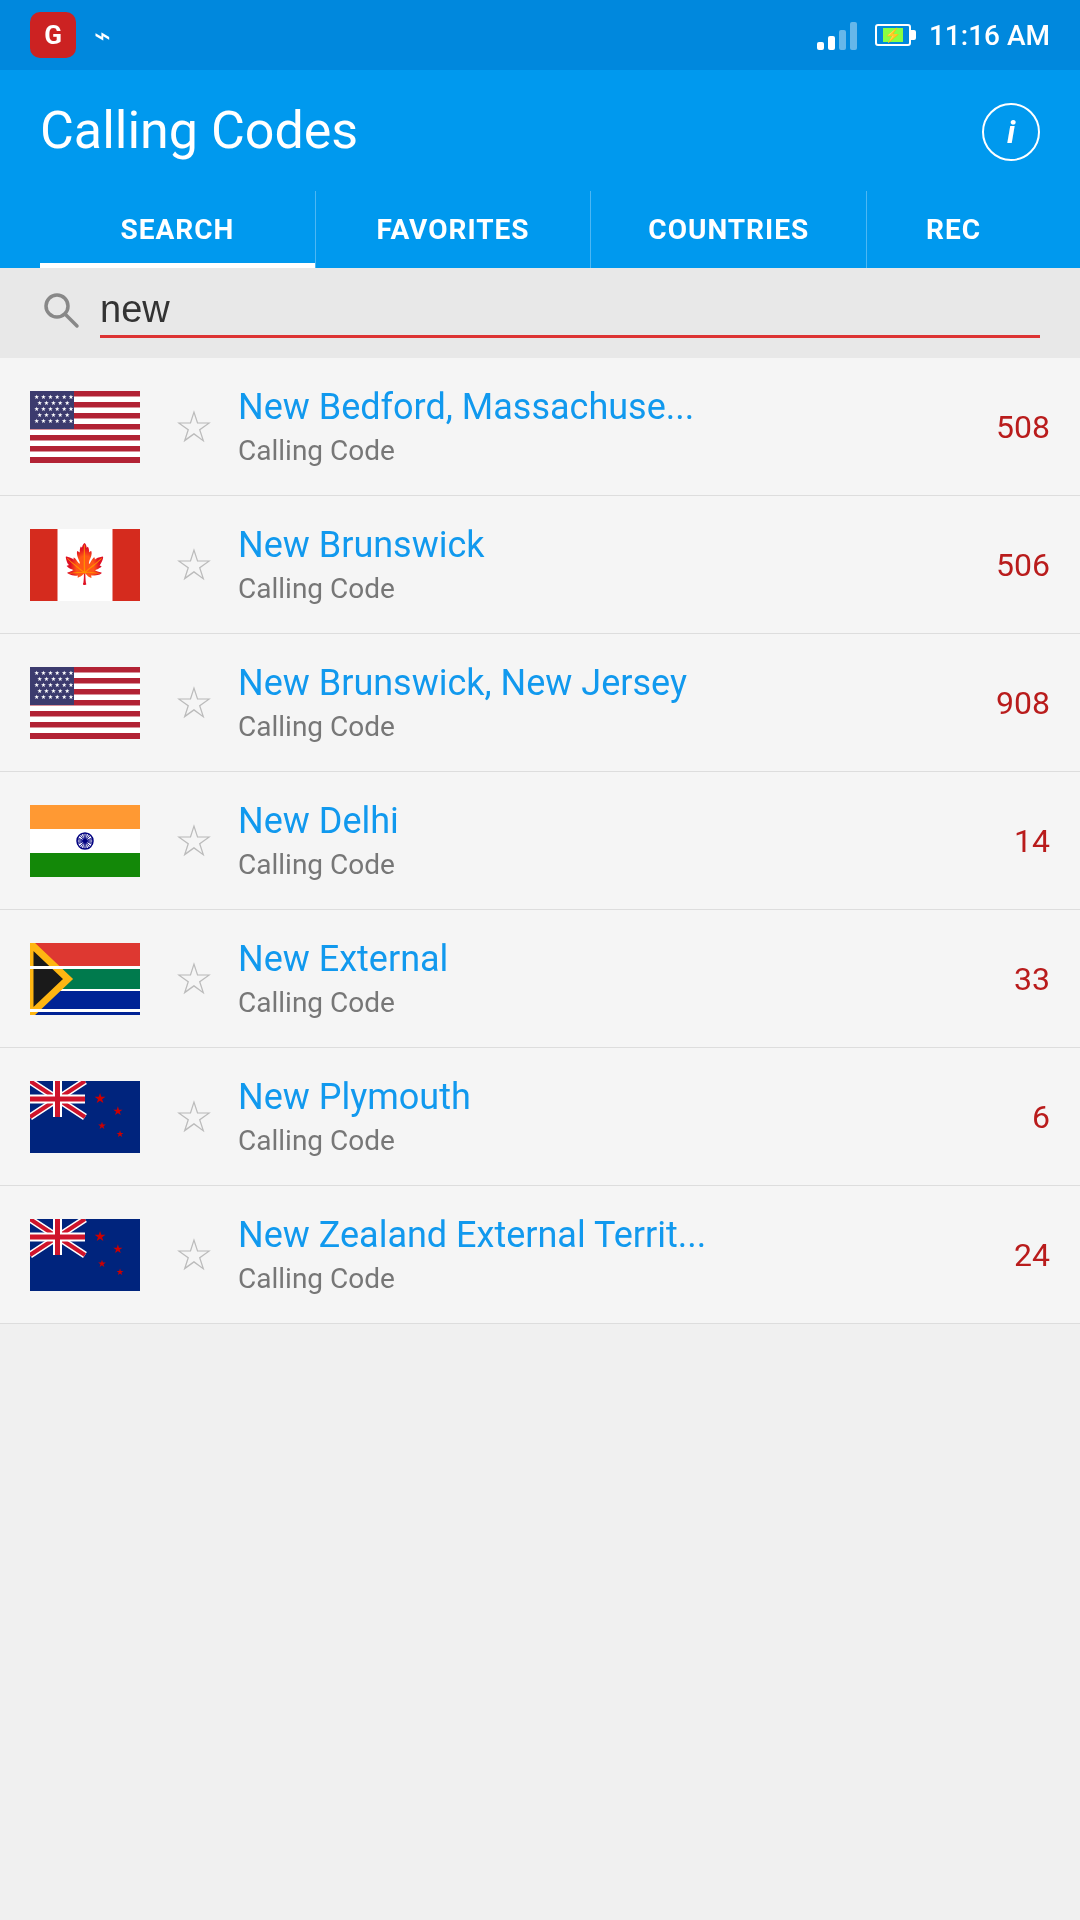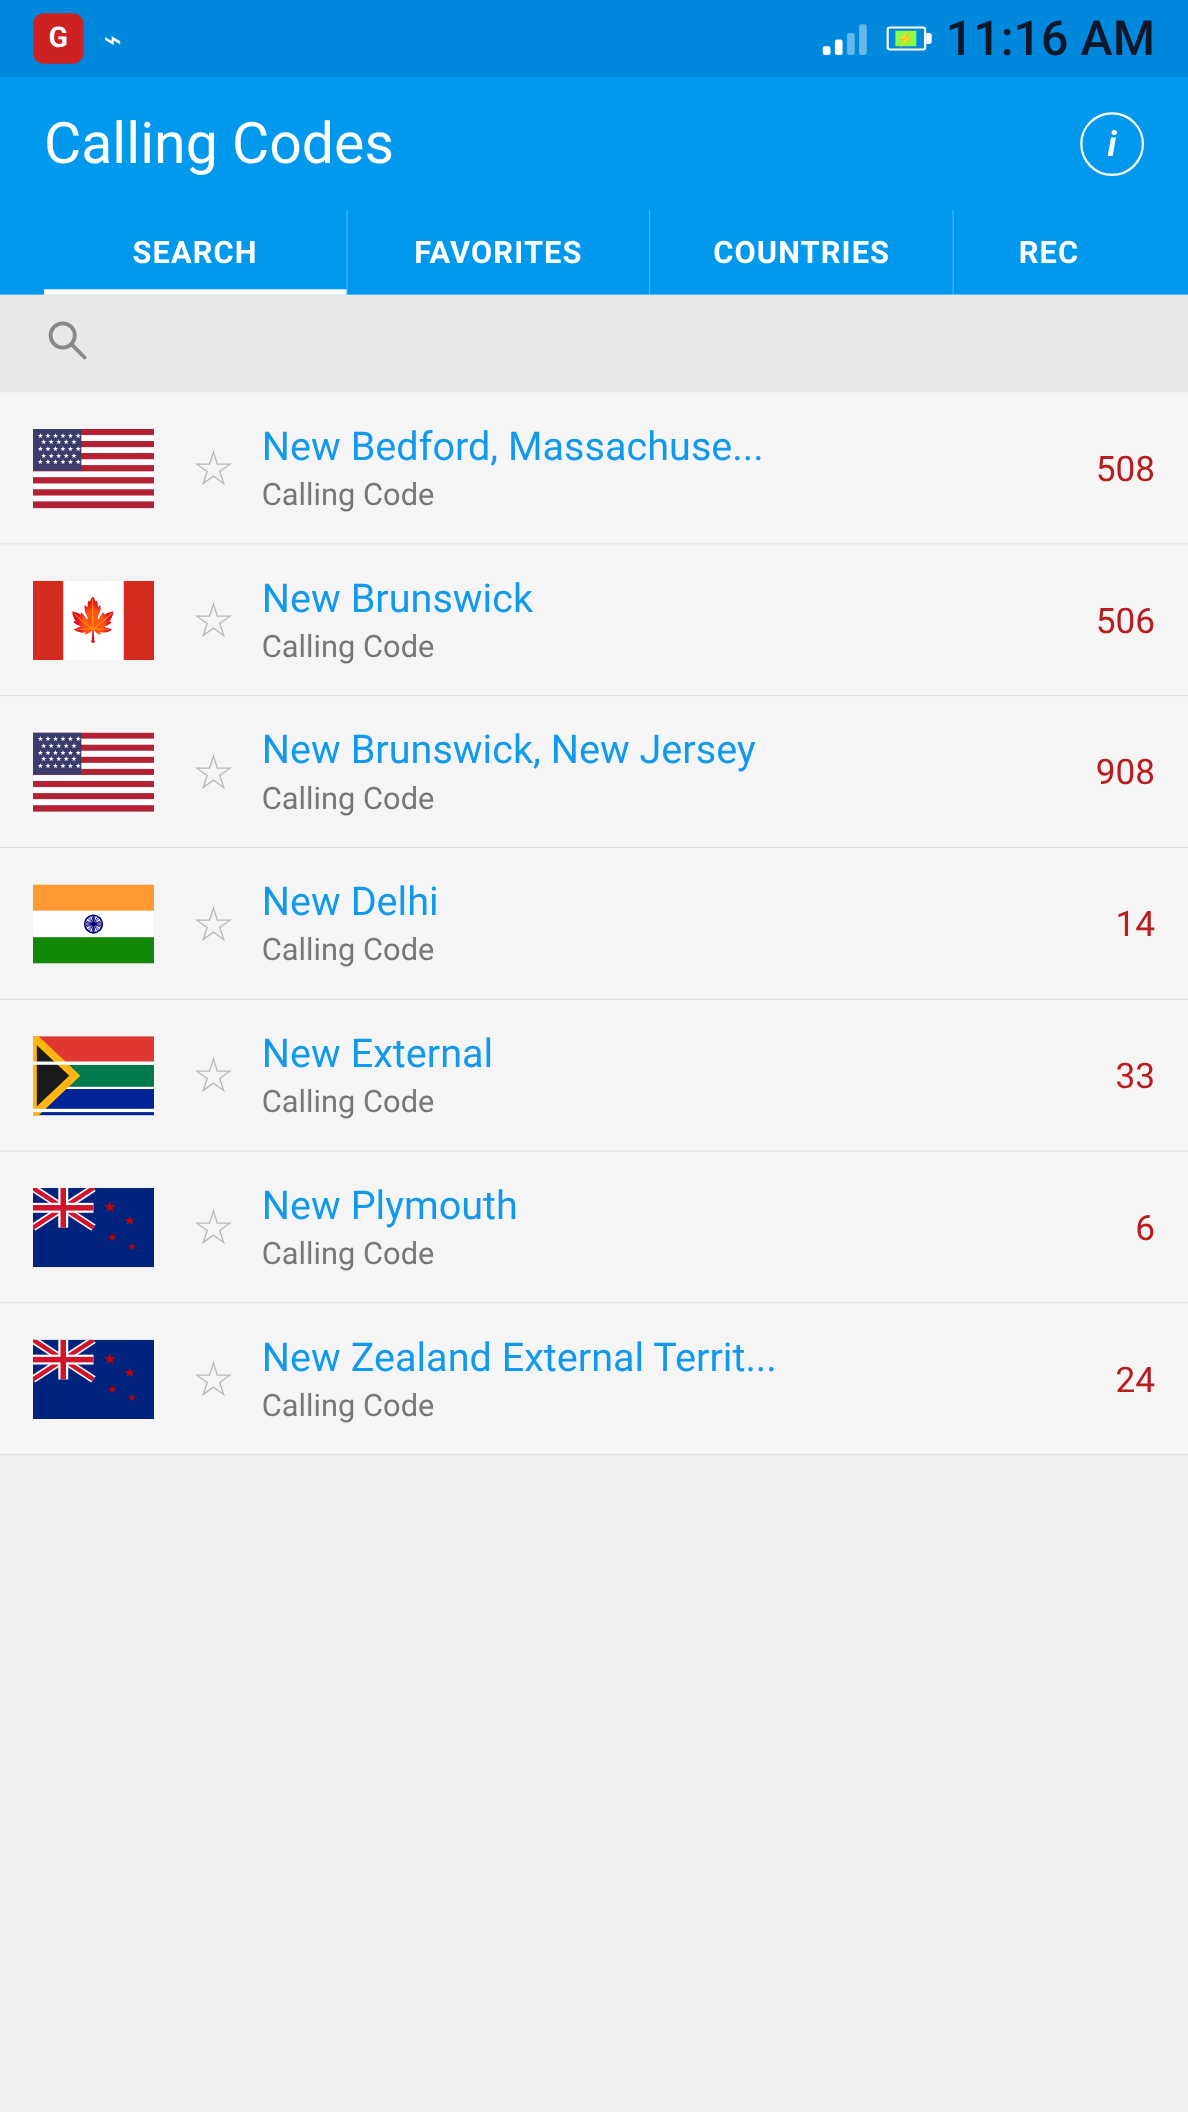--- a/index.html
+++ b/index.html
@@ -89,33 +89,33 @@
       justify-content: center;
       font-size: 10px;
     }
     .battery-bolt {
       color: #333;
       font-size: 14px;
       font-weight: bold;
       position: absolute;
     }
     .time-text {
-      font-size: 44px;
+      font-size: 28px;
       font-weight: 500;
-      color: #0f172a;
+      color: #ffffff;
     }
 
     
     .app-header {
       background: #0099ee;
       padding: 30px 40px 0 40px;
     }
     .app-header-top {
       display: flex;
-      align-items: center;
+      align-items: flex-end;
       justify-content: space-between;
       margin-bottom: 30px;
     }
     .app-title {
       font-size: 52px;
       font-weight: 400;
       color: white;
     }
     .info-btn {
       width: 58px;
@@ -284,20 +284,24 @@
     <div class="tab tab-rec">REC</div>
   </div>
 </div>
 
 <div class="search-bar">
   <div class="search-icon-wrap">
     <svg width="40" height="40" viewBox="0 0 40 40" fill="none">
       <circle cx="17" cy="17" r="11" stroke="#888" stroke-width="3.5"></circle>
       <line x1="25" y1="25" x2="37" y2="37" stroke="#888" stroke-width="3.5" stroke-linecap="round"></line>
     </svg>
+  </div>
+  <div class="search-input-wrap">
+    <input class="search-input" type="text" value="new" style="">
+    <div class="search-underline"></div>
   </div>
 </div>
 
 <div class="results-list">
 
   <div class="list-item">
     <svg class="flag-svg" viewBox="0 0 110 72">
       <rect width="110" height="72" fill="#B22234"></rect>
       <rect y="0" width="110" height="5.5" fill="#B22234"></rect>
       <rect y="5.5" width="110" height="5.5" fill="white"></rect>

